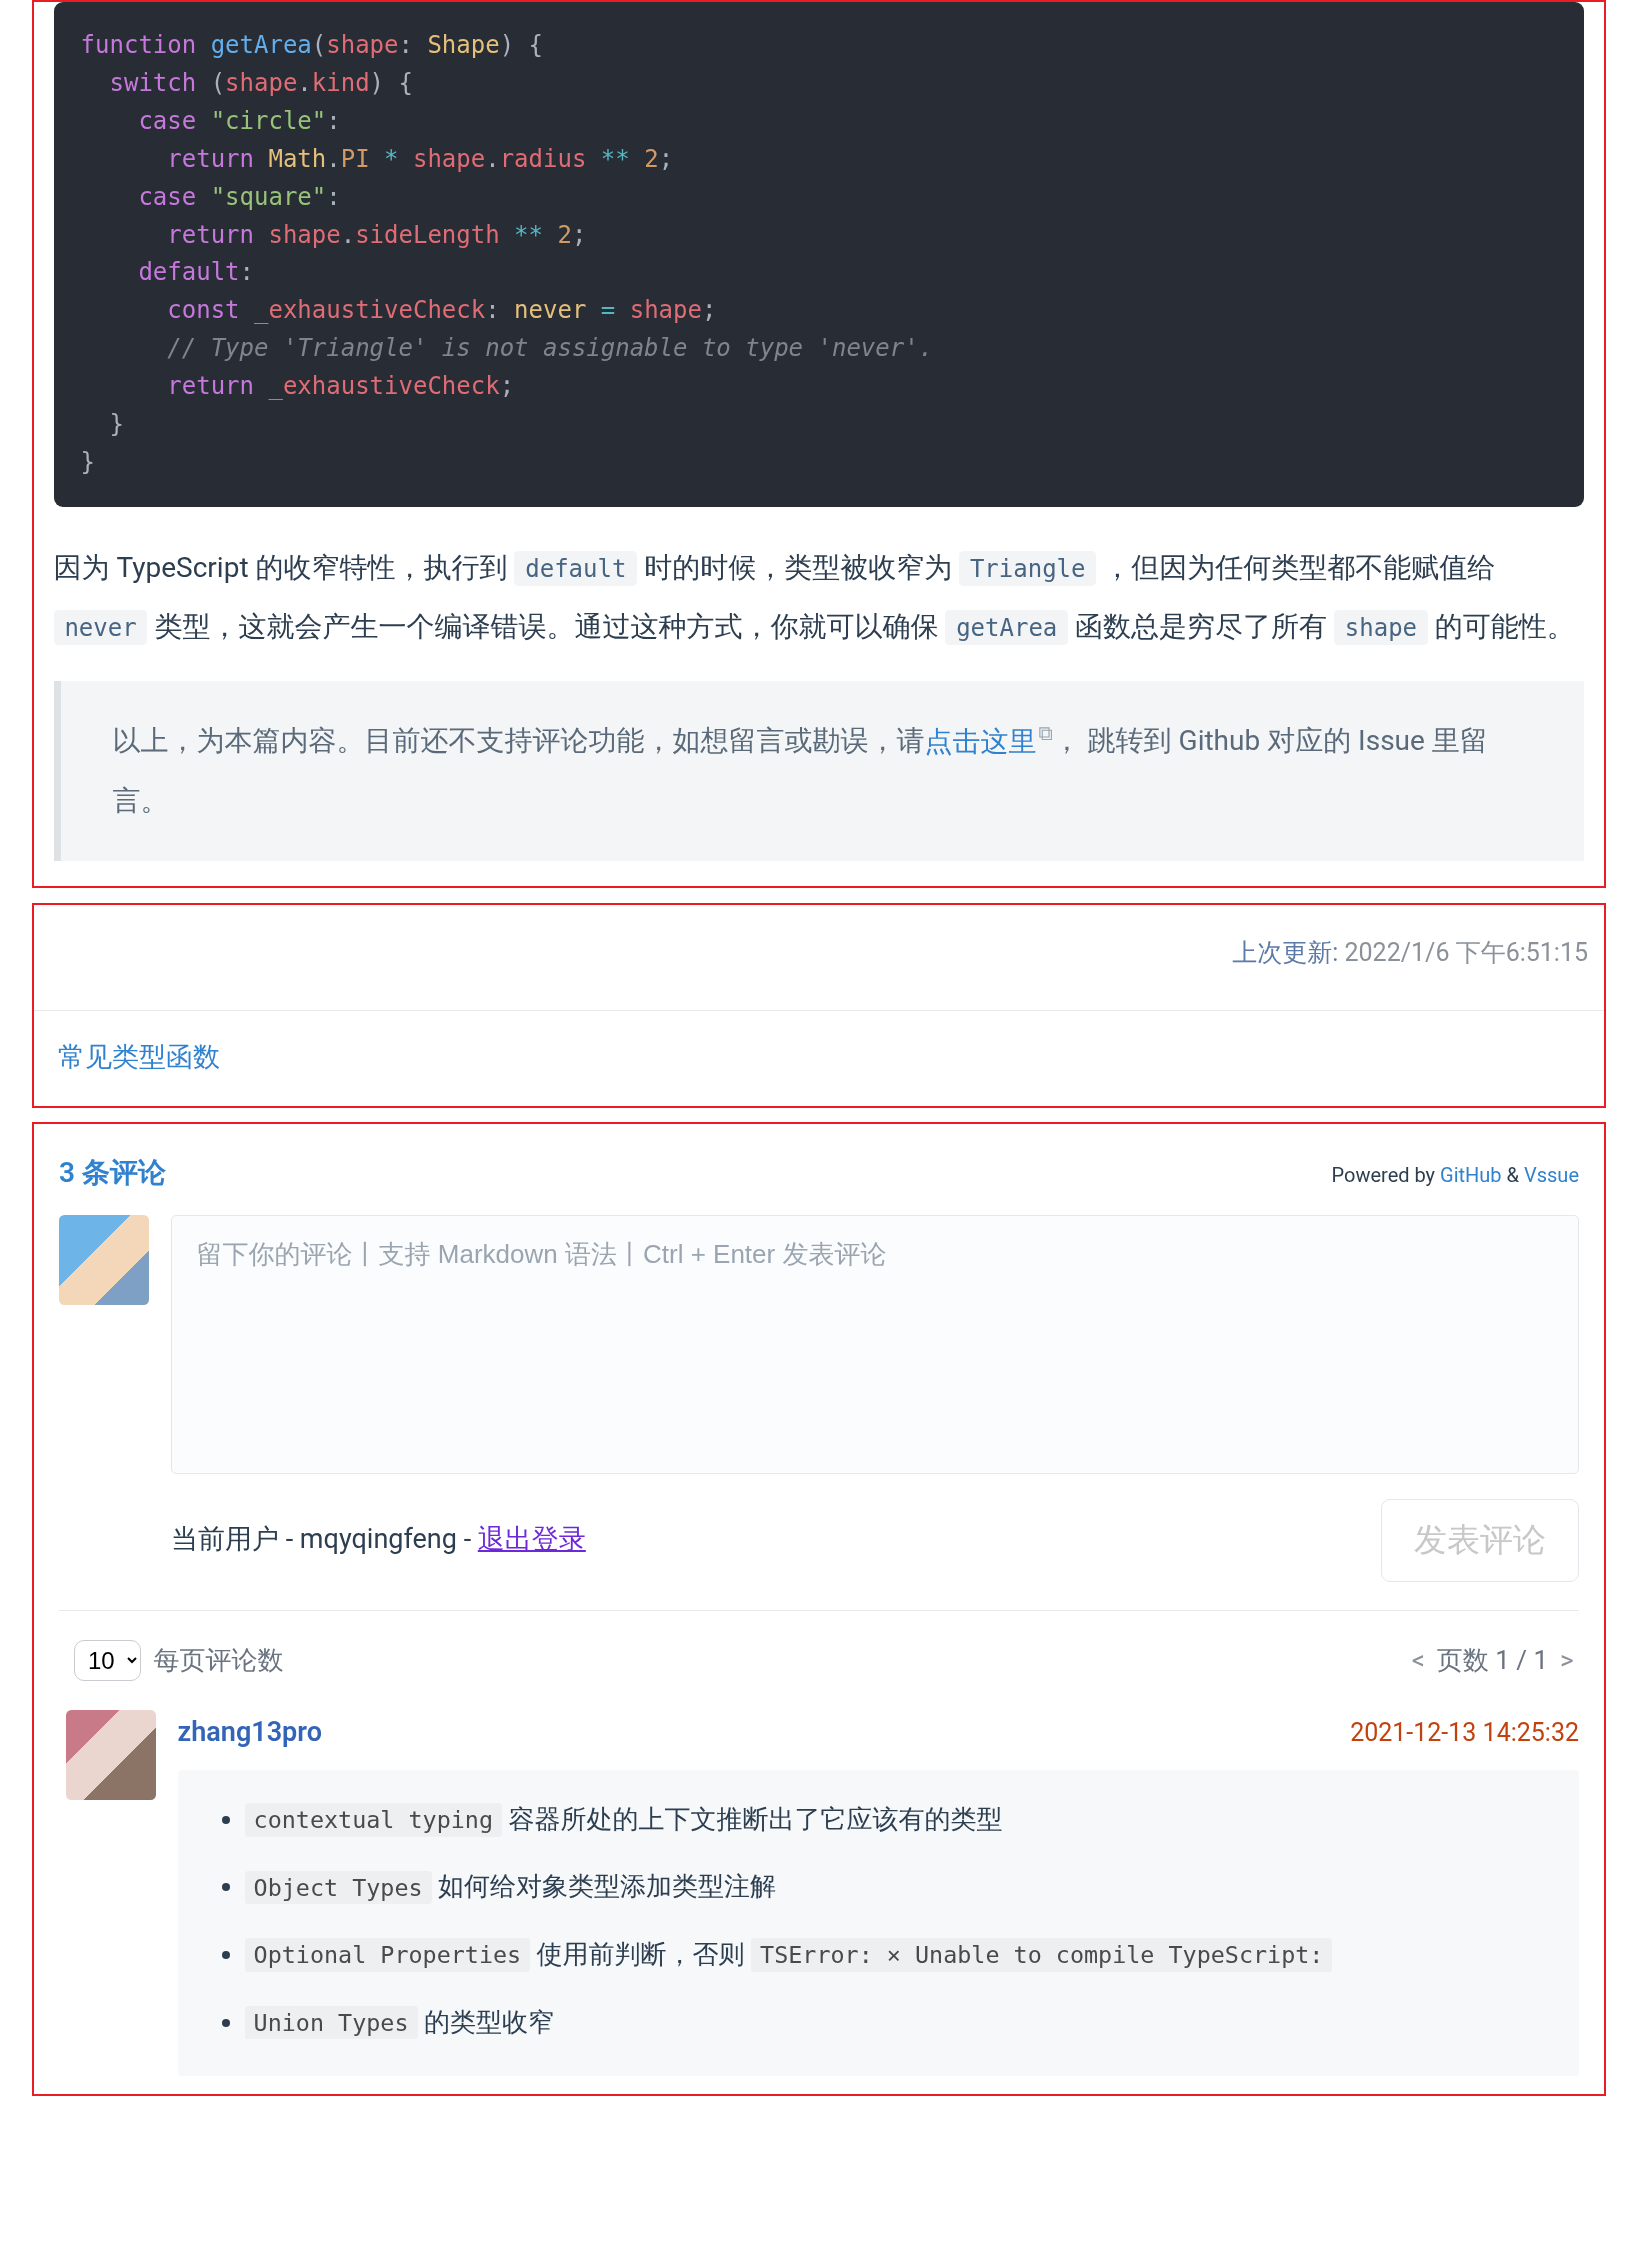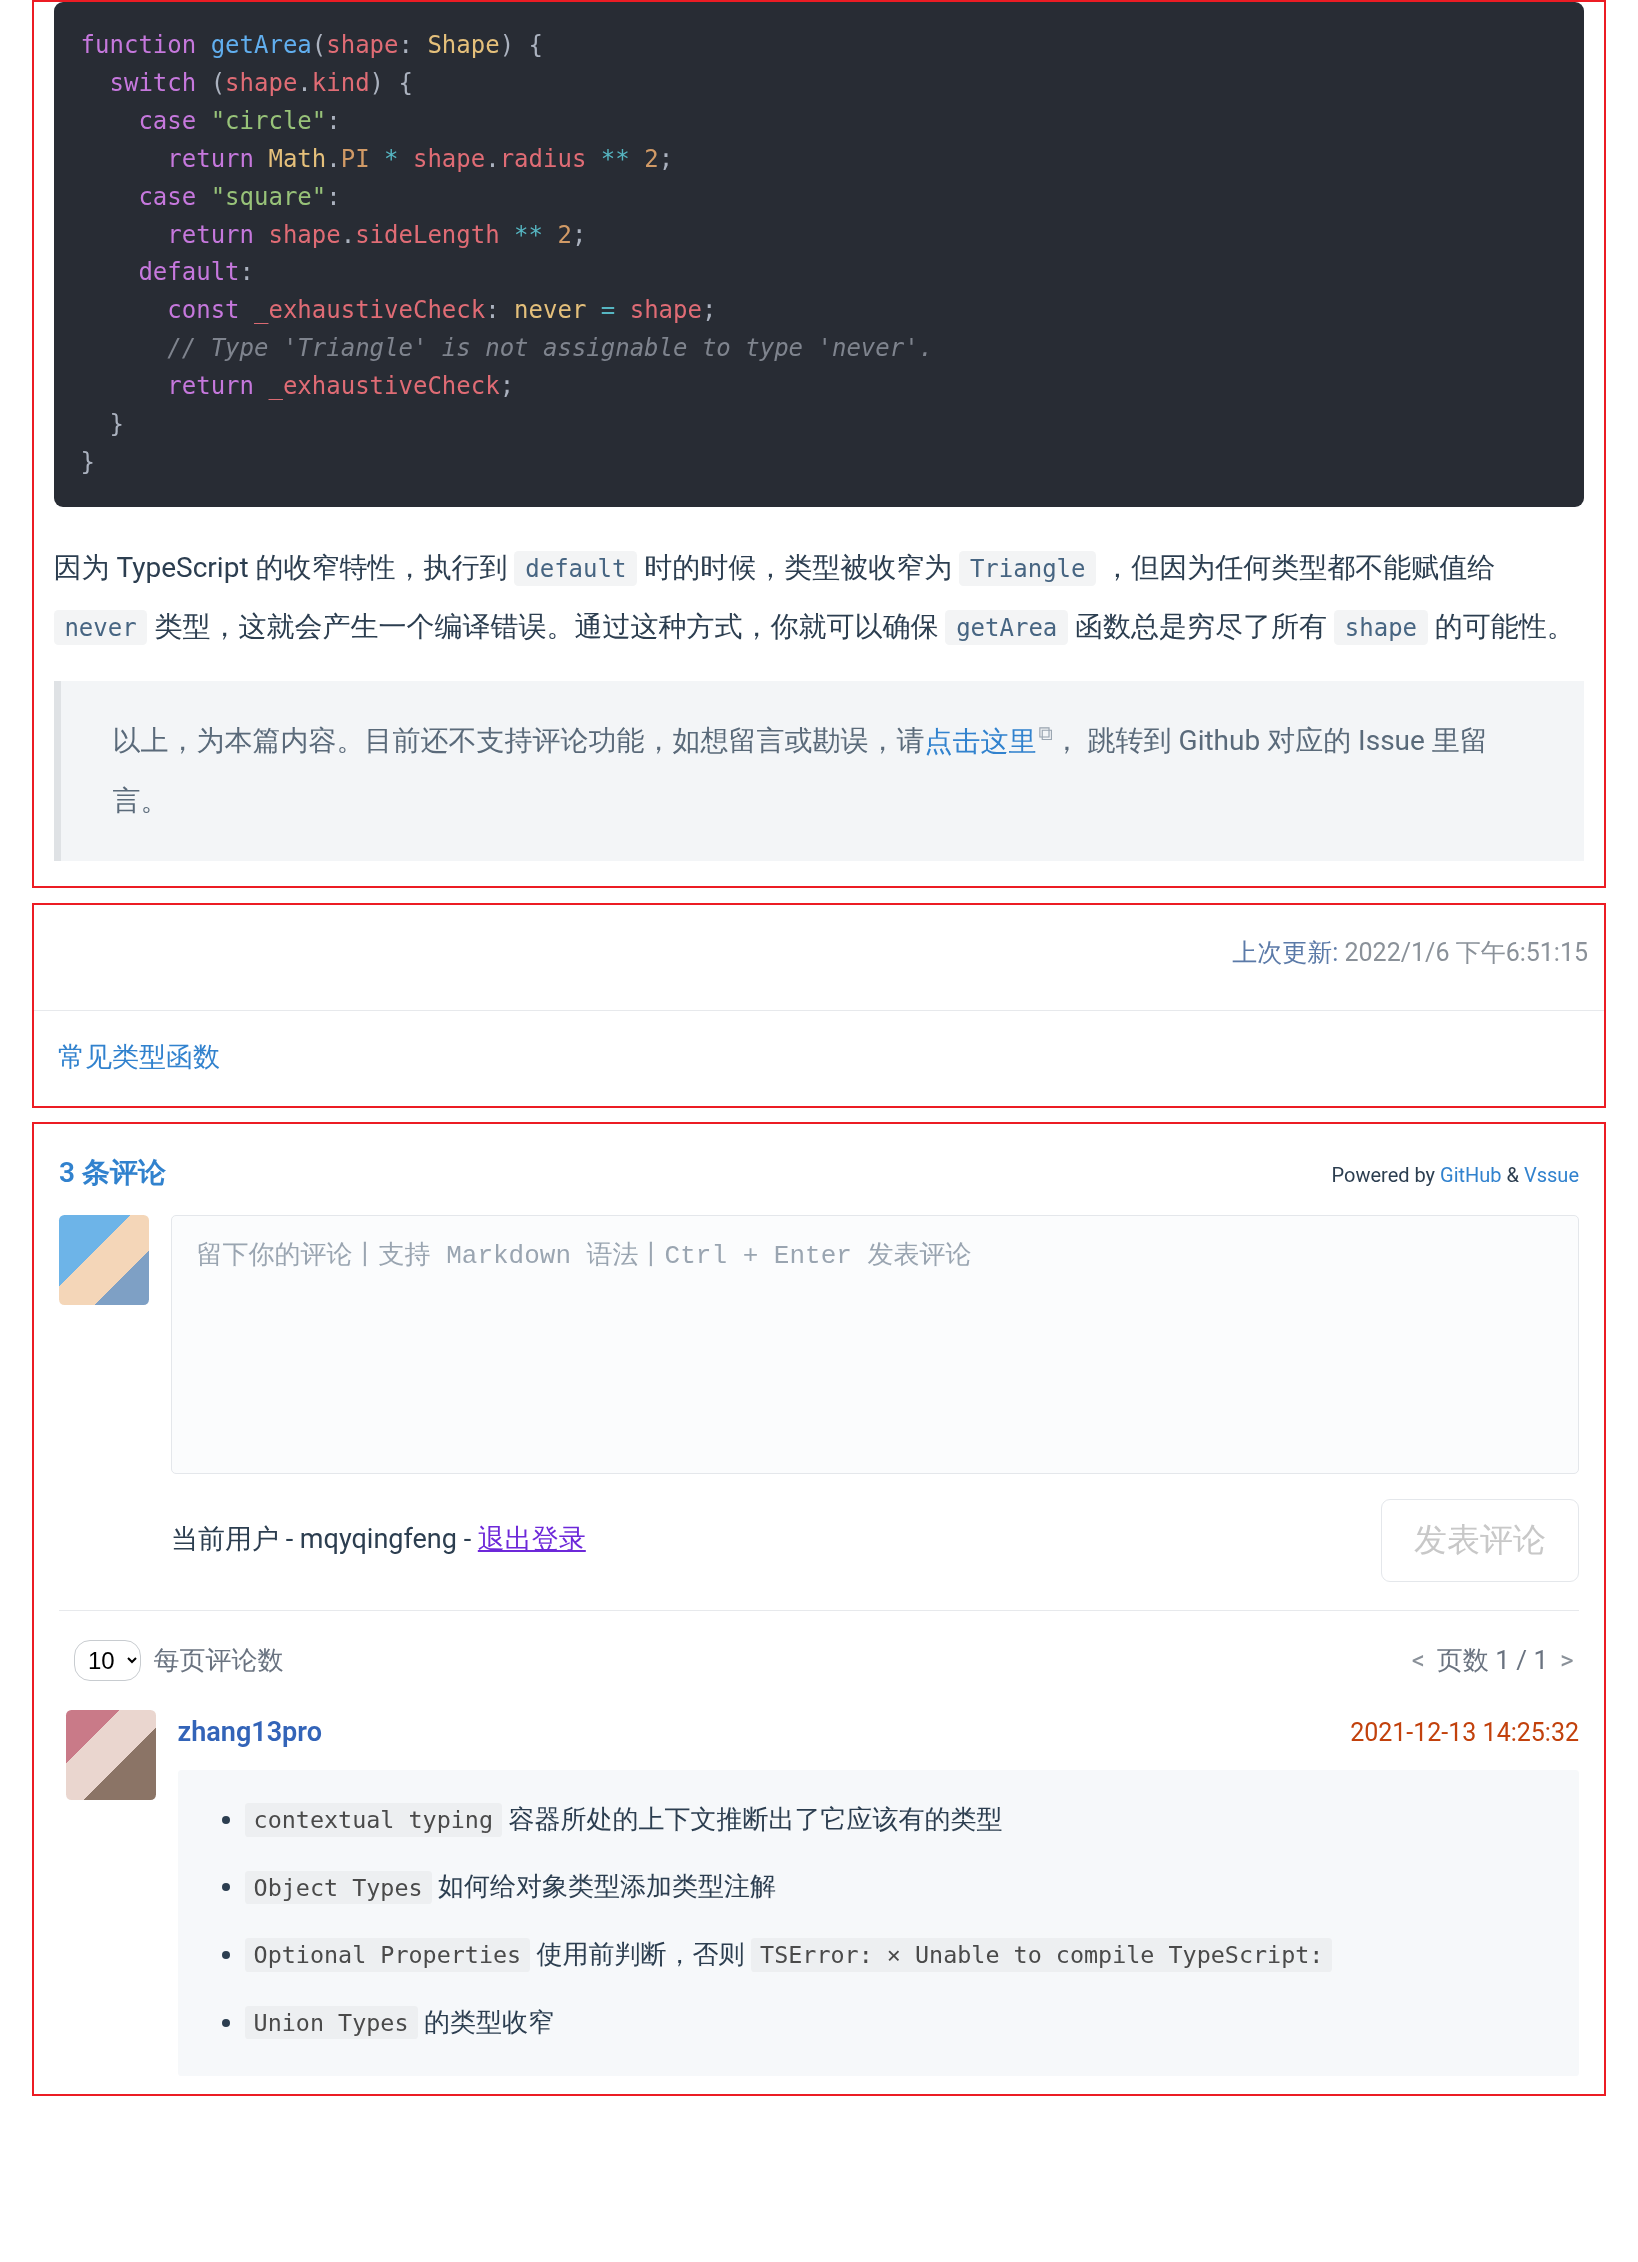--- a/index.html
+++ b/index.html
@@ -41,30 +41,30 @@
   .comments-head { display: flex; justify-content: space-between; align-items: baseline; padding: 25px 25px 18px 25px; font-size: 28px; text-align: right; }
   .comments-count { color: #3182ce; font-weight: 600; }
   .powered { color: #2c3e50; font-size: 20px; }
   .powered a { color: #3182ce; text-decoration: none; }
 
   .compose-row { display: flex; gap: 21.6px; padding: 0 25px; }
   .avatar { width: 90px; height: 90px; border-radius: 5.4px; flex: 0 0 auto; }
   .avatar-run { background: linear-gradient(135deg,#6db4e8 0 40%,#f4d6b8 40% 70%,#7ea0c5 70%); }
   .avatar-photo { background: linear-gradient(135deg,#c97a88 0 30%,#ead6cf 30% 60%,#8b7466 60%); }
 
-  textarea.compose { flex: 1; height: 259px; border: 1.8px solid #e4e7eb; border-radius: 5px; background: #fbfcfd; padding: 21.6px 25px; font-size: 26px; color: #333; resize: none; font-family: Liberation Mono, monospace; }
+  textarea.compose { flex: 1; height: 259px; border: 1.8px solid #e4e7eb; border-radius: 5px; background: #fbfcfd; padding: 21.6px 25px; font-size: 26px; color: #333; resize: none; font-family: Liberation Sans, sans-serif; }
   textarea.compose::placeholder { color: #9aa5b1; }
 
   .user-row { display: flex; justify-content: space-between; align-items: center; padding: 25px 25px 10.8px 137px; font-size: 27px; color: #2c3e50; }
   .logout { color: #6d28d9; }
   .submit-btn { border: 1.8px solid #e4e7eb; background: #fff; color: #c8c8c8; border-radius: 9px; padding: 18px 32px; font-size: 33px; cursor: not-allowed; }
 
   .pager-row { display: flex; justify-content: space-between; align-items: center; padding: 18px 25px 27px 40px; font-size: 26px; color: #6a7380; }
   .pager-left { display: flex; align-items: center; gap: 12.6px; }
-  select.per-page { border: 1.8px solid #c8ccd0; border-radius: 16px; padding: 5.4px 9px; font-size: 24px; background: #fff; }
+  select.per-page { border: 1.8px solid #c8ccd0; border-radius: 10px; padding: 5.4px 9px; font-size: 24px; background: #fff; }
   .pager-nav { color: #6a7380; }
   .pager-nav .angle { color: #8a9199; margin: 0 5.4px; }
 
   .comment-item { display: flex; gap: 21.6px; padding: 0 25px 18px 32px; }
   .comment-body { flex: 1; }
   .comment-meta { display: flex; justify-content: space-between; align-items: baseline; margin-bottom: 14.4px; }
   .comment-author { color: #3364b8; font-size: 27px; font-weight: 600; text-decoration: none; }
   .comment-time { color: #c2410c; font-size: 25px; }
   .comment-content { background: #f6f8fa; border-radius: 3.6px; padding: 27px 31px 9px 31px; }
   ul.bullets { list-style: disc; padding-left: 36px; }

